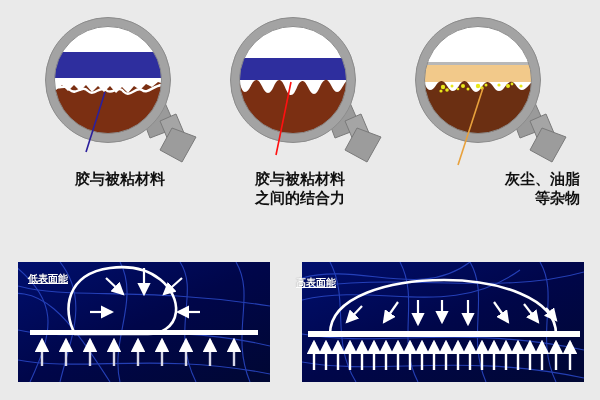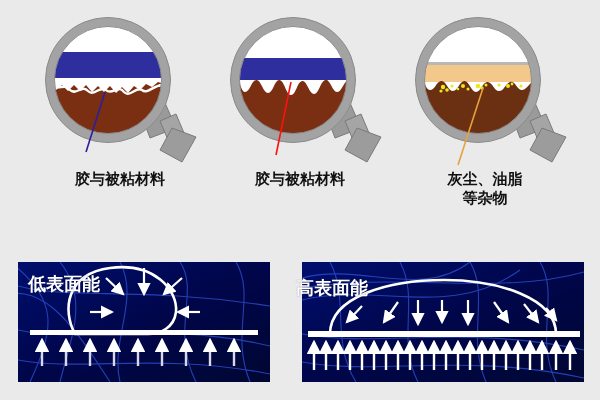--- a/index.html
+++ b/index.html
@@ -17,29 +17,30 @@
     text-align:center;
     font-weight:bold;
     font-size:15px;
     line-height:19px;
     color:#101010;
     letter-spacing:0px;
     white-space:pre;
   }
   .lbl1{left:20px;top:170px;width:200px;}
   .lbl2{left:200px;top:170px;width:200px;}
-  .lbl3{left:390px;top:170px;width:190px;}
+  .lbl3{left:390px;top:170px;width:190px;text-align:right;}
   .panelLabel{
     position:absolute;
     font-weight:bold;
-    font-size:18px;
+    font-size:10px;
     color:#ffffff;
     letter-spacing:0px;
     white-space:pre;
     text-shadow:0 0 1px rgba(0,0,0,.5);
+    text-decoration:underline;
   }
   .pl-low{left:28px;top:272px;}
   .pl-high{left:296px;top:276px;}
 </style>
 </head>
 <body>
 
 <div id="root">
 
   <svg class="stage" viewBox="0 0 600 400" xmlns="http://www.w3.org/2000/svg">
@@ -260,21 +261,21 @@
           <line x1="542" y1="370" x2="542" y2="342"></line>
           <line x1="556" y1="370" x2="556" y2="342"></line>
           <line x1="570" y1="370" x2="570" y2="342"></line>
         </g>
       </g>
     </g>
   </svg>
 
   <div class="lbl lbl1"><span>胶与被粘材料</span><br></div>
 
-  <div class="lbl lbl2"><span>胶与被粘材料</span><br></div>
+  <div class="lbl lbl2"><span>胶与被粘材料</span><br><span>之间的结合力</span></div>
 
   <div class="lbl lbl3"><span>灰尘、油脂</span><br><span>等杂物</span></div>
 
   <div class="panelLabel pl-low">低表面能</div>
 
   <div class="panelLabel pl-high">高表面能</div>
 
 </div>
 
 </body></html>

